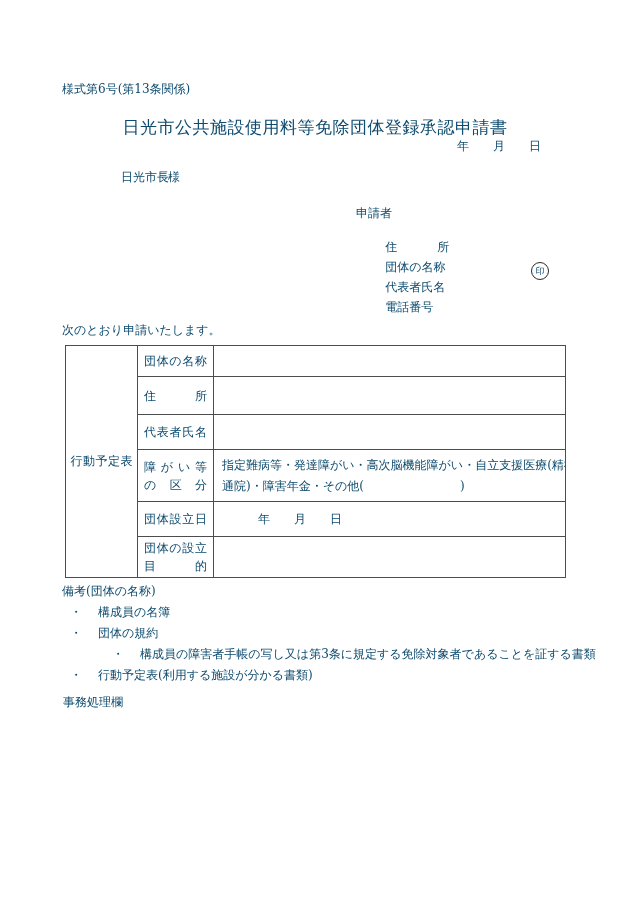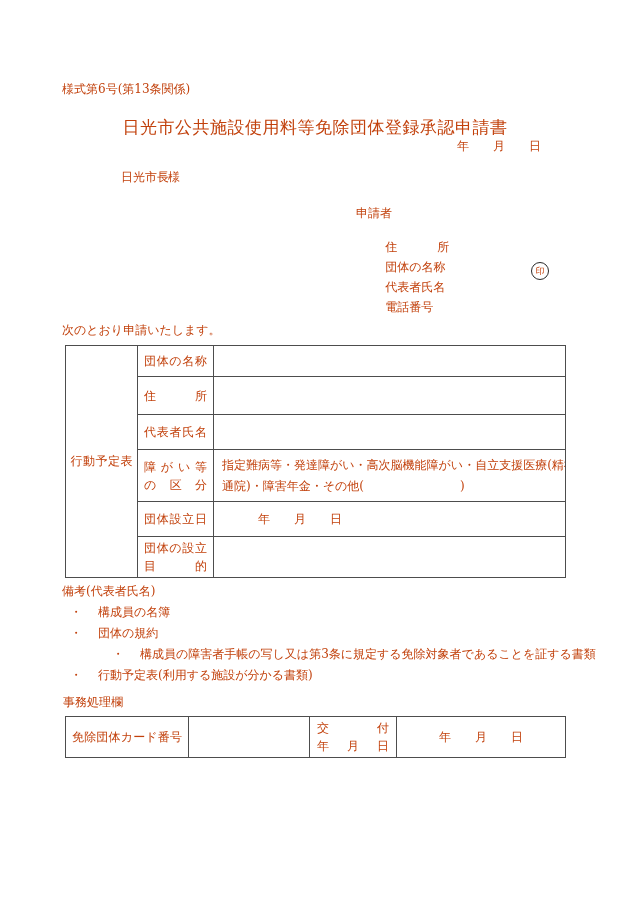--- a/index.html
+++ b/index.html
@@ -4,21 +4,21 @@
 <style>
   html, body { margin: 0; padding: 0; background: #e8e8e8; }
   .page {
     position: relative;
     width: 630px;
     height: 903px;
     margin: 0 auto;
     background: #ffffff;
     font-family: "DejaVu Serif", "Liberation Serif", serif;
     font-size: 12px;
-    color: #c2410c;
+    color: #0c4a6e;
     overflow: hidden;
   }
   .abs { position: absolute; }
 
   .form-number { left: 62px; top: 81px; }
   .doc-title { left: 0; right: 0; top: 116px; text-align: center; font-size: 17px; letter-spacing: 0.5px; }
   .date-line { left: 457px; top: 138px; white-space: pre; }
   .addressee-line { left: 75px; top: 169px; width: 140px; height: 16px; text-align: center; }
   .honorific { position: absolute; left: 93px; top: 0; }
 
@@ -163,52 +163,31 @@
       <tr style="height:35px">
         <td class="lbl">
           <span class="jl">団体の設立</span>
           <span class="jl">目的</span>
         </td>
         <td class="val"></td>
       </tr>
     </tbody>
   </table>
 
-  <div class="abs remarks-heading">備考(代表者氏名)</div>
+  <div class="abs remarks-heading">備考(団体の名称)</div>
 
   <div class="abs remark-item remark-0">
     <span class="marker">・</span><span>構成員の名簿</span>
   </div>
   <div class="abs remark-item remark-1">
     <span class="marker">・</span><span>団体の規約</span>
   </div>
   <div class="abs remark-item remark-2">
     <span class="marker">・</span><span>構成員の障害者手帳の写し又は第3条に規定する免除対象者であることを証する書類</span>
   </div>
   <div class="abs remark-item remark-3">
     <span class="marker">・</span><span>行動予定表(利用する施設が分かる書類)</span>
   </div>
 
   <div class="abs admin-heading">事務処理欄</div>
 
-  <table class="abs admin-table">
-    <colgroup>
-      <col style="width:123px">
-      <col style="width:121px">
-      <col style="width:87px">
-      <col>
-    </colgroup>
-    <tbody>
-      <tr style="height:38px">
-        <td class="lbl">
-          <span class="jl">免除団体カード番号</span>
-        </td>
-        <td></td>
-        <td class="issue">
-          <span class="jl">交付</span>
-          <span class="jl">年月日</span>
-        </td>
-        <td class="center">年　　月　　日</td>
-      </tr>
-    </tbody>
-  </table>
 
 </div>
 
 </body></html>

